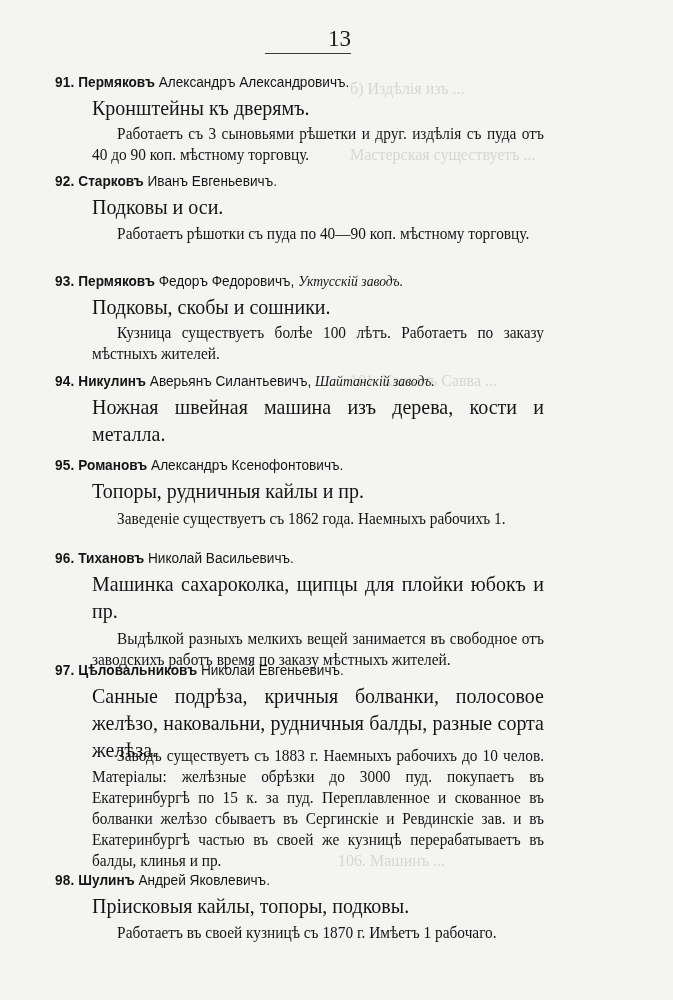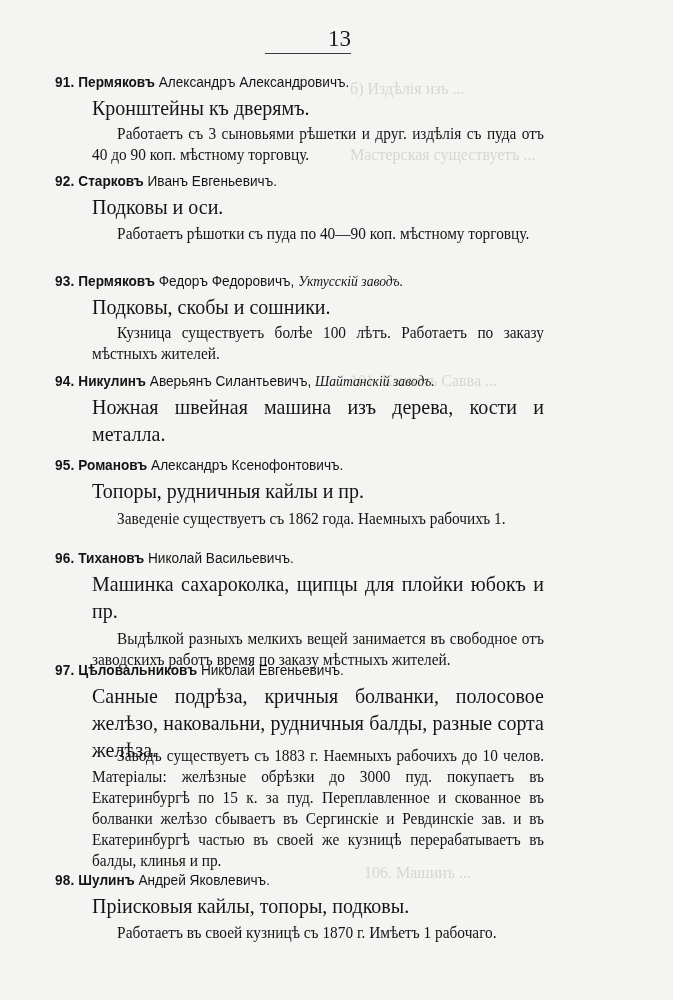--- a/index.html
+++ b/index.html
@@ -49,21 +49,21 @@
   }
 </style>
 </head>
 <body>
 
 <div class="page">
 
   <div class="bleed" style="left:350px;top:70px;margin-top:8px;">б) Издѣлія изъ ...</div>
   <div class="bleed" style="left:350px;top:144px;">Мастерская существуетъ ...</div>
   <div class="bleed" style="left:350px;top:370px;">101. Кашинъ Савва ...</div>
-  <div class="bleed" style="left:364px;top:850px;margin-top:12px;">106. Машинъ ...</div>
+  <div class="bleed" style="left:338px;top:850px;">106. Машинъ ...</div>
 
   <div class="page-number">13</div>
   <div class="page-rule"></div>
 
   <div class="entry">
     <div class="head" style="top:73px;">
       <span class="num">91.</span>
       <span class="surname">Пермяковъ</span>
       <span class="given">Александръ Александровичъ.</span>
     </div>

